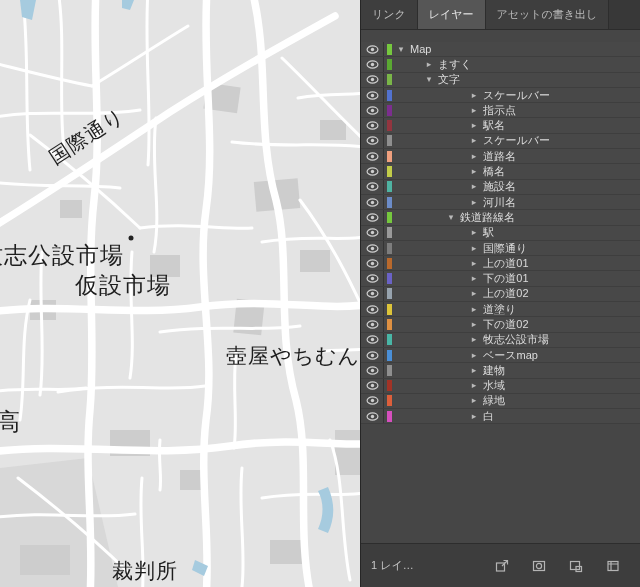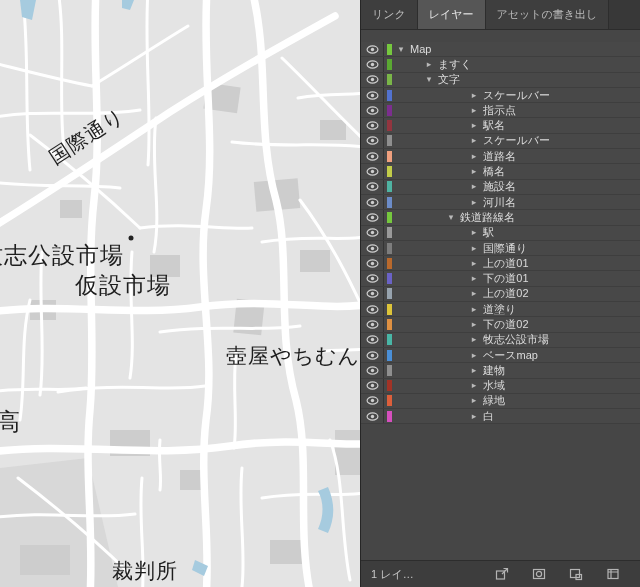--- a/index.html
+++ b/index.html
@@ -24,21 +24,21 @@
   .layer-row { height:15.3px; display:flex; align-items:center; border-bottom:1px solid #3e3e3e; background:#484848; }
   .eye-cell { width:23px; height:100%; display:flex; align-items:center; justify-content:center; border-right:1px solid #343434; flex-shrink:0; }
   .colorbar { width:5px; height:11px; margin-left:3px; flex-shrink:0; }
   .chev { color:#b9b9b9; font-size:9px; width:12px; text-align:center; flex-shrink:0; line-height:1; }
   .lname { color:#dcdcdc; font-size:11px; margin-left:3px; white-space:nowrap; line-height:1; }
   .ind0 .chev { margin-left:3px; }
   .ind1 .chev { margin-left:31px; }
   .ind2 .chev { margin-left:53px; }
   .ind3 .chev { margin-left:76px; }
 
-  .statusbar { height:27px; background:#3d3d3d; border-top:1px solid #2d2d2d; display:flex; align-items:center; padding:0 10px; flex-shrink:0;gap:32px; }
+  .statusbar { height:44px; background:#3d3d3d; border-top:1px solid #2d2d2d; display:flex; align-items:center; padding:0 10px; flex-shrink:0;gap:32px; }
   .status-label { color:#c8c8c8; font-size:11px; white-space:nowrap; }
   .status-icons { margin-left:auto; display:flex; gap:22px; align-items:center; padding-right:10px; }
   .sicon { width:15px; height:15px; display:inline-flex; align-items:center; justify-content:center; }
   .sicon svg { stroke:#b4b4b4; fill:none; stroke-width:1.2; }
 </style>
 </head>
 <body>
 
 <div class="app">
 

